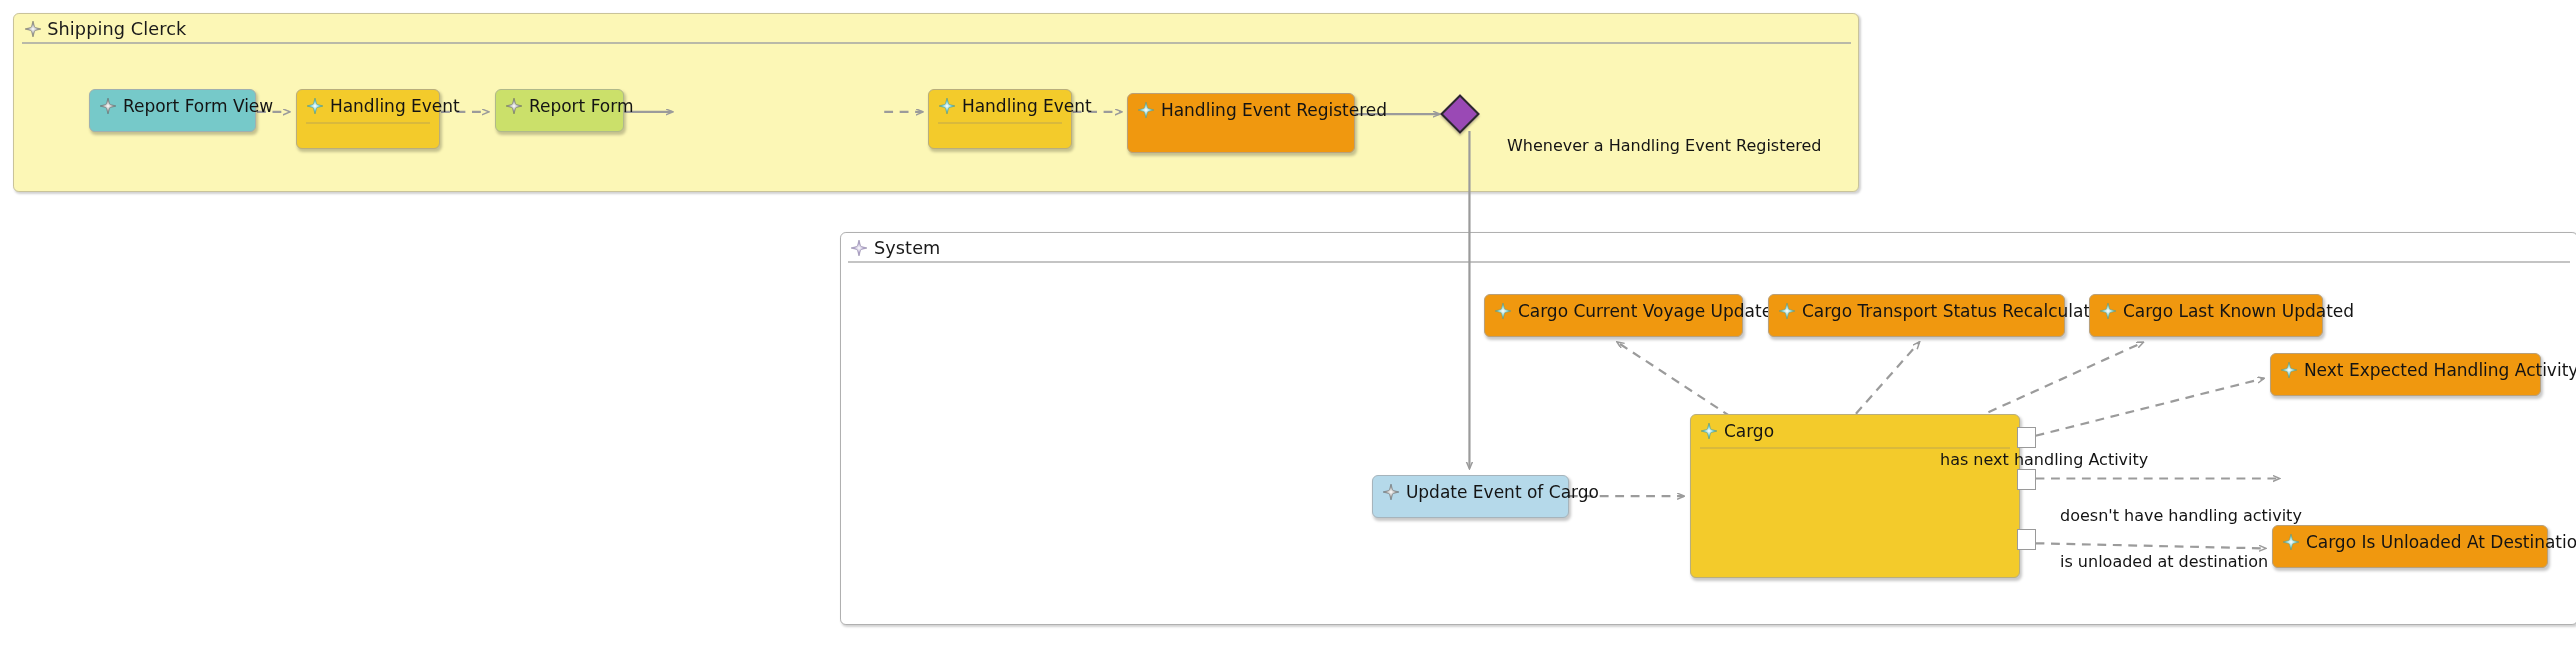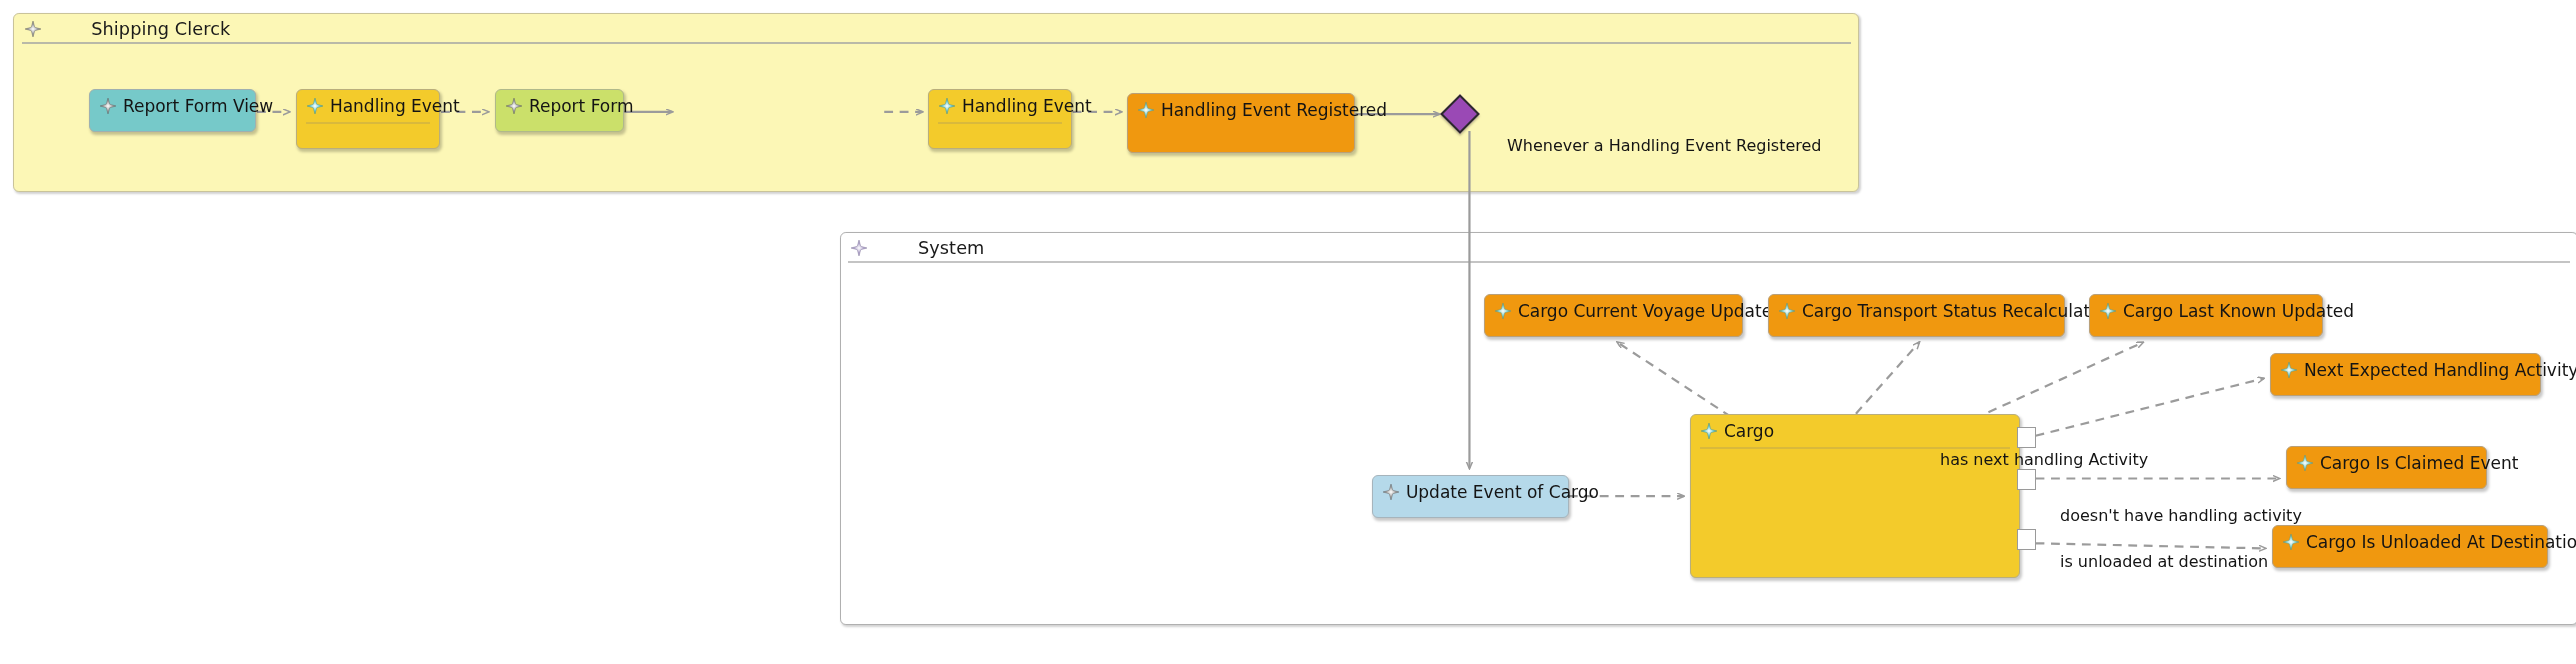--- a/index.html
+++ b/index.html
@@ -36,21 +36,20 @@
   .lane-header {
     position: absolute;
     left: 0;
     top: 0;
     right: 0;
     height: 29.5px;
     display: flex;
     align-items: center;
     padding-left: 10.3px;
     box-sizing: border-box;
-    gap: 44px;
   }
   .lane-header .sep {
     position: absolute;
     left: 7.4px;
     right: 7.4px;
     bottom: 0;
     height: 1.5px;
     background: #b9b9a8;
   }
   .lane.system .lane-header .sep { background: #c4c4c4; }
@@ -425,37 +424,20 @@
           <stop offset="100%" stop-color="#4fa39c"></stop>
               </radialGradient>
             </defs>
           <path d="M11 0 L13.4 8.6 L22 11 L13.4 13.4 L11 22 L8.6 13.4 L0 11 L8.6 8.6 Z" fill="url(#gO5)" stroke="#4e9b95" stroke-width="0.6"></path>
         </svg>
       </span>
       <span class="nlabel">Next Expected Handling Activity</span>
     </div>
   </div>
 
-  <div class="node n-orange" style="left:2286px; top:446px; width:201px; height:43px;">
-    <div class="label-row">
-      <span class="dicon">
-        <svg viewBox="0 0 22 22">
-            <defs>
-              <radialGradient id="gO6" cx="50%" cy="50%" r="50%">
-          <stop offset="0%" stop-color="#ffffff"></stop>
-                <stop offset="55%" stop-color="#8fd6d0"></stop>
-          <stop offset="100%" stop-color="#4fa39c"></stop>
-              </radialGradient>
-            </defs>
-          <path d="M11 0 L13.4 8.6 L22 11 L13.4 13.4 L11 22 L8.6 13.4 L0 11 L8.6 8.6 Z" fill="url(#gO6)" stroke="#4e9b95" stroke-width="0.6"></path>
-        </svg>
-      </span>
-      <span class="nlabel">Cargo Is Claimed Event</span>
-    </div>
-  </div>
 
   <div class="node n-orange" style="left:2272px; top:525px; width:276px; height:43px;">
     <div class="label-row">
       <span class="dicon">
         <svg viewBox="0 0 22 22">
             <defs>
               <radialGradient id="gO7" cx="50%" cy="50%" r="50%">
           <stop offset="0%" stop-color="#ffffff"></stop>
                 <stop offset="55%" stop-color="#8fd6d0"></stop>
           <stop offset="100%" stop-color="#4fa39c"></stop>

